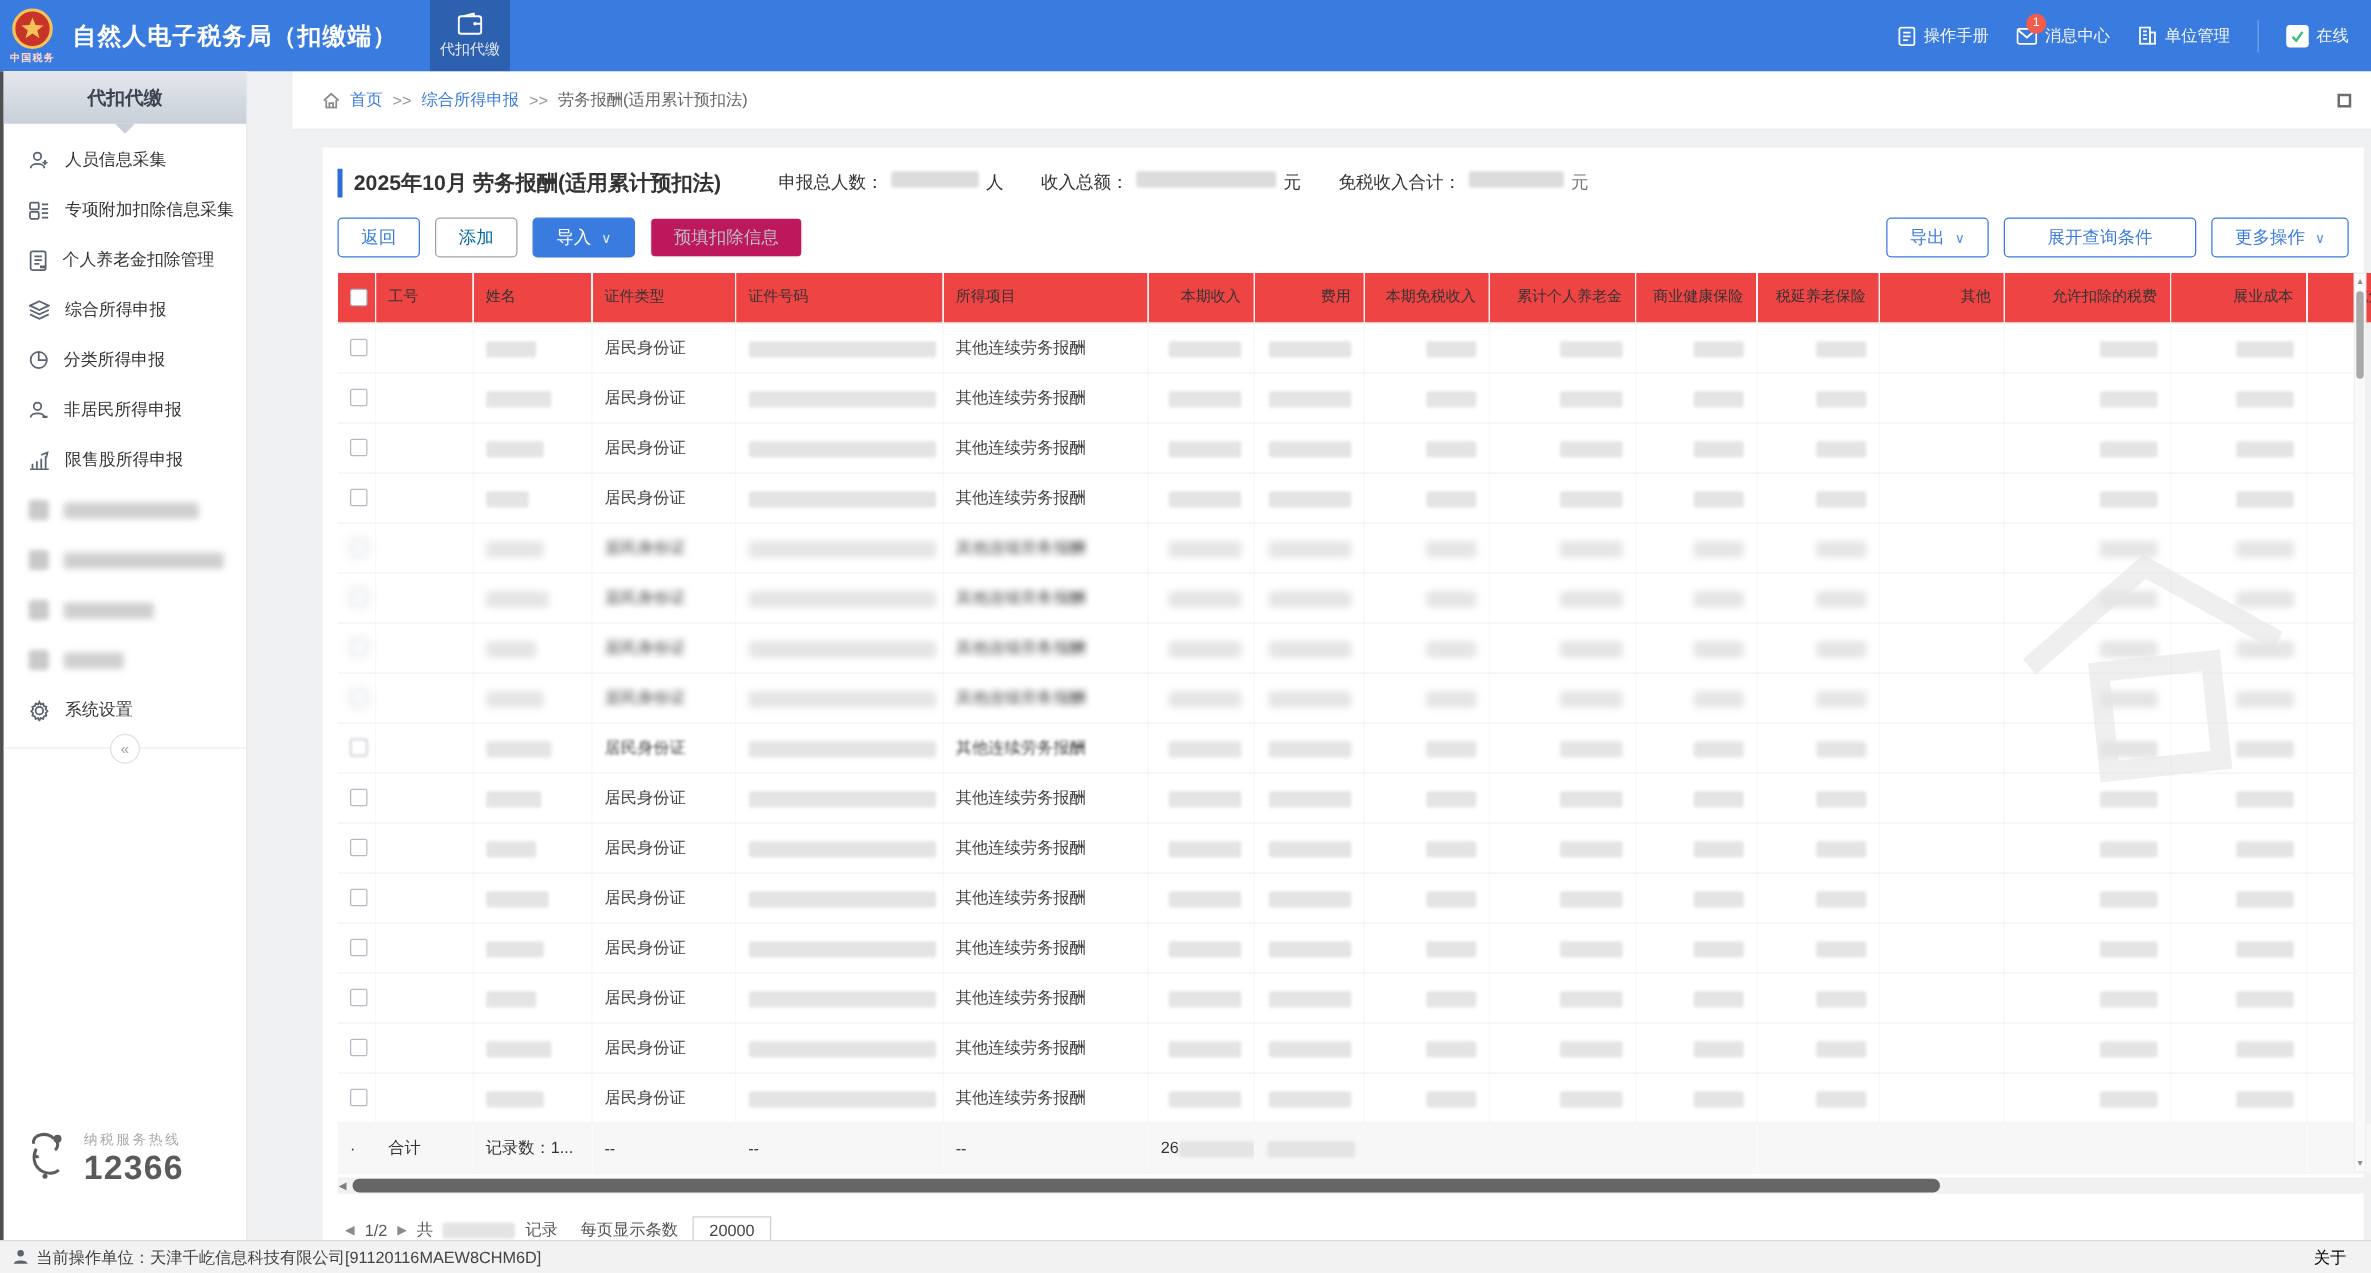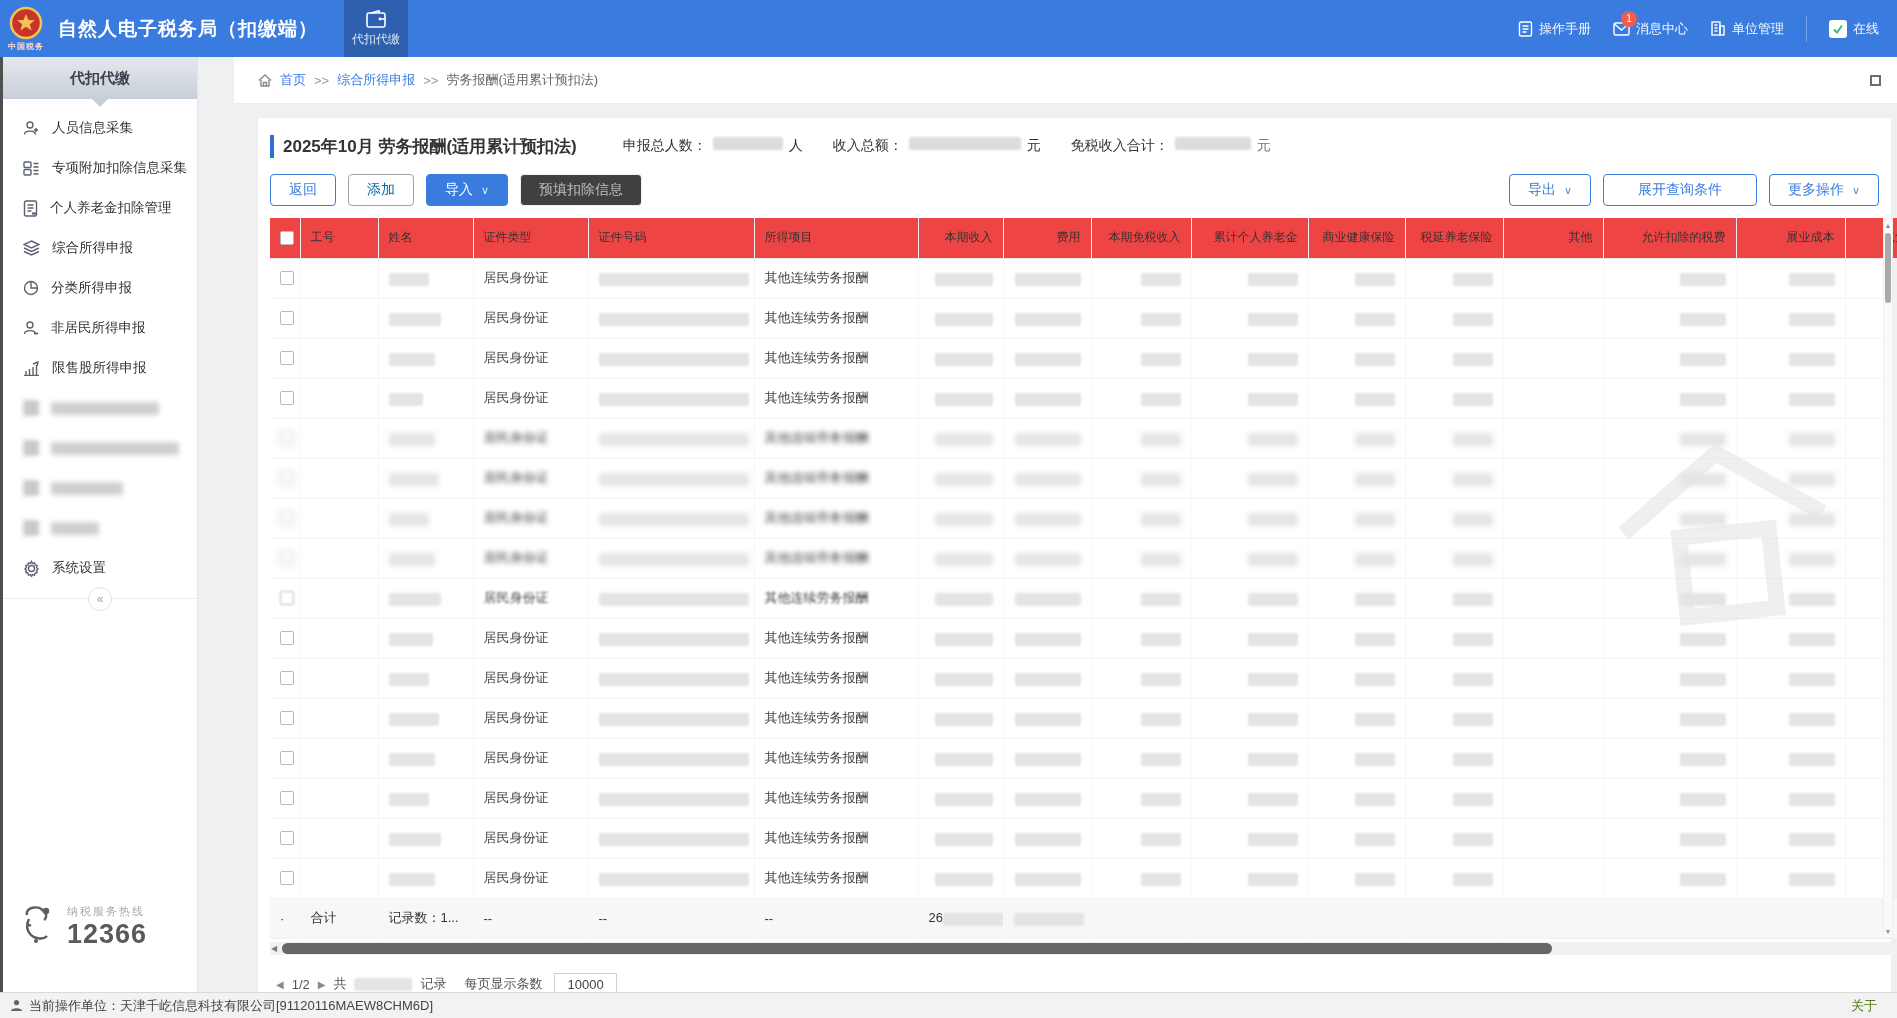--- a/index.html
+++ b/index.html
@@ -59,21 +59,21 @@
   .blk { display:inline-block; height:13px; background:#e4e4e4; border-radius:2px; filter:blur(1.3px); vertical-align:middle; }
   .blk.dk { background:#dcdcdc; }
   .unit-dim { color:#777; }
 
   .toolbar { display:flex; align-items:center; margin-top:12px; }
   .btn { height:32px; border-radius:4px; font-size:14px; padding:0 18px; display:inline-flex; align-items:center; gap:8px; cursor:pointer; background:#fff; }
   .btn + .btn { margin-left:12px; }
   .btn-outline-blue { border:1px solid #3a7bdf; color:#3a7bdf; }
   .btn-plain { border:1px solid #a3a3a3; color:#0369a1; }
   .btn-primary { background:#3a7bdf; border:1px solid #3a7bdf; color:#fff; }
-  .btn-disabled { background:#404040; border:1px solid #f0f1f3; color:#b9bec7; cursor:default; }
+  .btn-disabled { background:#be185d; border:1px solid #f0f1f3; color:#b9bec7; cursor:default; }
   .btn .caret { font-size:11px; opacity:.85; }
   .toolbar-right { margin-left:auto; display:flex; }
   .btn-wide { padding:0 34px; }
 
   
   .table-viewport { position:relative; margin-top:12px; }
   table.grid { border-collapse:collapse; table-layout:fixed; width:1671px; }
   .grid th { height:40px; font-size:12px; font-weight:normal; color:#333; background:#ef4444;
     border-bottom:1px solid #e8e8e8; border-right:1px solid #f0f0f0; padding:0 10px; text-align:left; white-space:nowrap; overflow:hidden; }
   .grid td { height:40px; font-size:13px; color:#444; border-bottom:1px solid #f2f2f2; border-right:1px solid #f8f8f8;
@@ -94,21 +94,21 @@
   .hscroll .arrow.left { left:-2px; } .hscroll .arrow.right { right:0; }
   .hscroll .thumb { position:absolute; left:12px; top:1px; height:11px; width:1270px; background:#666; border-radius:6px; cursor:grab; }
 
   .pagination { display:flex; align-items:center; gap:8px; margin-top:18px; padding-left:6px; font-size:13px; color:#555; }
   .pg-arrow { color:#8a8a8a; font-size:10px; cursor:pointer; }
   .pg-size-box { border:1px solid #cfcfcf; padding:3px 12px; font-size:13px; color:#444; margin-left:4px; }
 
   
   .statusbar { height:26px; background:#f2f2f2; border-top:1px solid #d9d9d9; display:flex; align-items:center;
     padding:0 20px 0 10px; font-size:13px; color:#444; gap:6px; }
-  .about { margin-left:auto; color:#4d7c0f; cursor:pointer; }
+  .about { margin-left:auto; color:#000000; cursor:pointer; }
 
   svg.ic { display:block; }
 </style>
 </head>
 <body>
 
 <header class="topbar">
   <div class="logo-wrap">
     <svg class="ic" width="34" height="34" viewBox="0 0 34 34">
       <circle cx="17" cy="17" r="15" fill="#c9342a" stroke="#f2c357" stroke-width="2.5"></circle>
@@ -742,21 +742,21 @@
         </div>
 
         <div class="pagination">
           <span class="pg-arrow">◀</span>
           <span>1/2</span>
           <span class="pg-arrow">▶</span>
           <span>共</span>
           <span class="blk" style="width:58px"></span>
           <span>记录</span>
           <span style="margin-left:10px">每页显示条数</span>
-          <span class="pg-size-box">10000</span>
+          <span class="pg-size-box">20000</span>
         </div>
 
       </div>
     </div>
   </div>
 </div>
 
 <footer class="statusbar">
   <svg class="ic" width="13" height="13" viewBox="0 0 13 13" fill="#5c6470">
     <circle cx="6.5" cy="3.6" r="2.6"></circle>

